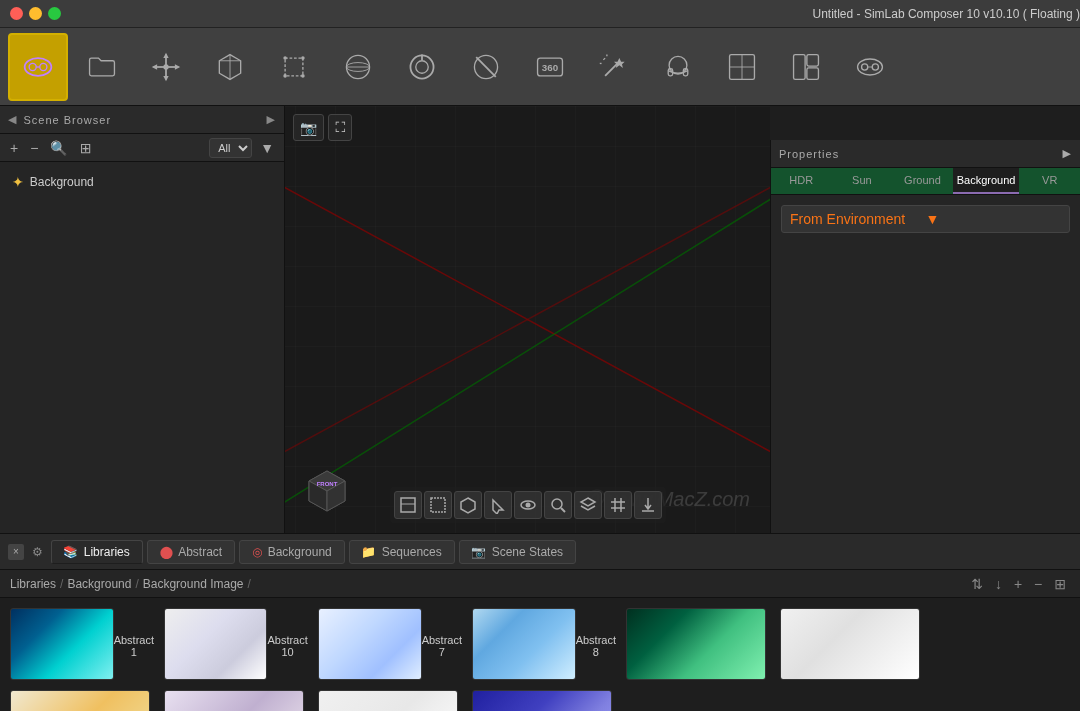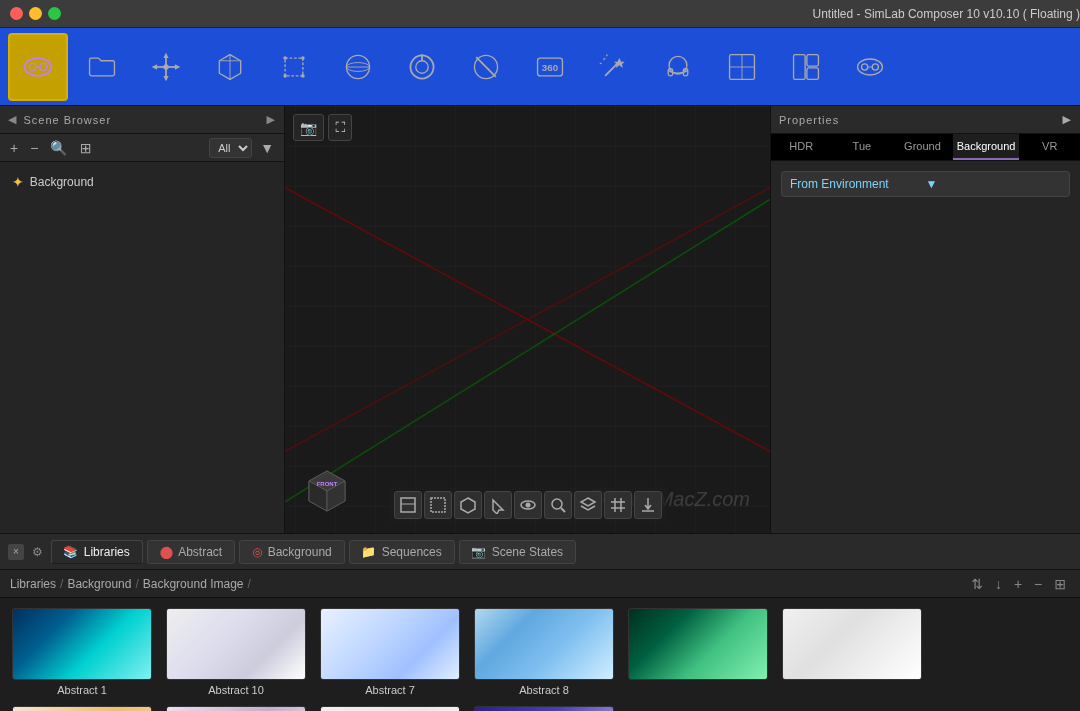--- a/index.html
+++ b/index.html
@@ -40,21 +40,21 @@
     .btn-min { background: #ffbd2e; }
     .btn-max { background: #28c840; }
     #title-text {
       font-size: 12px;
       color: #ccc;
     }
 
     
     #toolbar {
       height: 78px;
-      background: #1d4ed8;
+      background: #404040;
       display: flex;
       align-items: center;
       padding: 0 8px;
       gap: 4px;
       border-bottom: 1px solid #111;
     }
     .tool-btn {
       width: 60px;
       height: 68px;
       background: transparent;
@@ -223,35 +223,36 @@
     }
 
     
     #properties {
       width: 310px;
       background: #252525;
       border-left: 1px solid #111;
       display: flex;
       flex-direction: column;
       flex-shrink: 0;
+      margin-top: 34px;
     }
     .props-header {
       height: 28px;
       background: #2a2a2a;
       display: flex;
       align-items: center;
       padding: 0 8px;
       font-size: 11px;
       color: #aaa;
       letter-spacing: 1px;
       border-bottom: 1px solid #111;
     }
     .props-tabs {
       display: flex;
-      background: #000000;
+      background: #14532d;
       border-bottom: 1px solid #111;
     }
     .props-tab {
       flex: 1;
       text-align: center;
       padding: 6px 4px;
       cursor: pointer;
       font-size: 11px;
       color: #999;
       border-bottom: 2px solid transparent;
@@ -266,21 +267,21 @@
       padding: 10px;
     }
     .dropdown-row {
       display: flex;
       align-items: center;
       background: #333;
       border: 1px solid #444;
       border-radius: 3px;
       padding: 5px 8px;
     }
-    .dropdown-row span { flex: 1; color: #7dd3fc; font-size: 12px; }
+    .dropdown-row span { flex: 1; color: #f97316; font-size: 14px; }
     .dropdown-arrow { color: #888; }
 
     
     #bottom-panel {
       height: 250px;
       background: #1e1e1e;
       border-top: 1px solid #111;
       display: flex;
       flex-direction: column;
     }
@@ -362,21 +363,21 @@
       overflow-y: auto;
       padding: 10px;
       display: flex;
       flex-wrap: wrap;
       gap: 10px;
       align-content: flex-start;
     }
     .lib-item {
       width: 144px;
       display: flex;
-      flex-direction: column;
+      flex-direction: row;
       align-items: center;
       cursor: pointer;
     }
     .lib-item-thumb {
       width: 140px;
       height: 72px;
       border-radius: 3px;
       overflow: hidden;
       border: 1px solid #333;
       background: #333;
@@ -693,21 +694,21 @@
     </div>
   </div>
 
   <div id="properties">
     <div class="props-header">
       <span>Properties</span>
       <span style="margin-left:auto; cursor:pointer;">▶</span>
     </div>
     <div class="props-tabs">
       <div class="props-tab">HDR</div>
-      <div class="props-tab">Tue</div>
+      <div class="props-tab">Sun</div>
       <div class="props-tab">Ground</div>
       <div class="props-tab active">Background</div>
       <div class="props-tab">VR</div>
     </div>
     <div class="props-content">
       <div class="dropdown-row">
         <span>From Environment</span>
         <span class="dropdown-arrow">▼</span>
       </div>
     </div>

